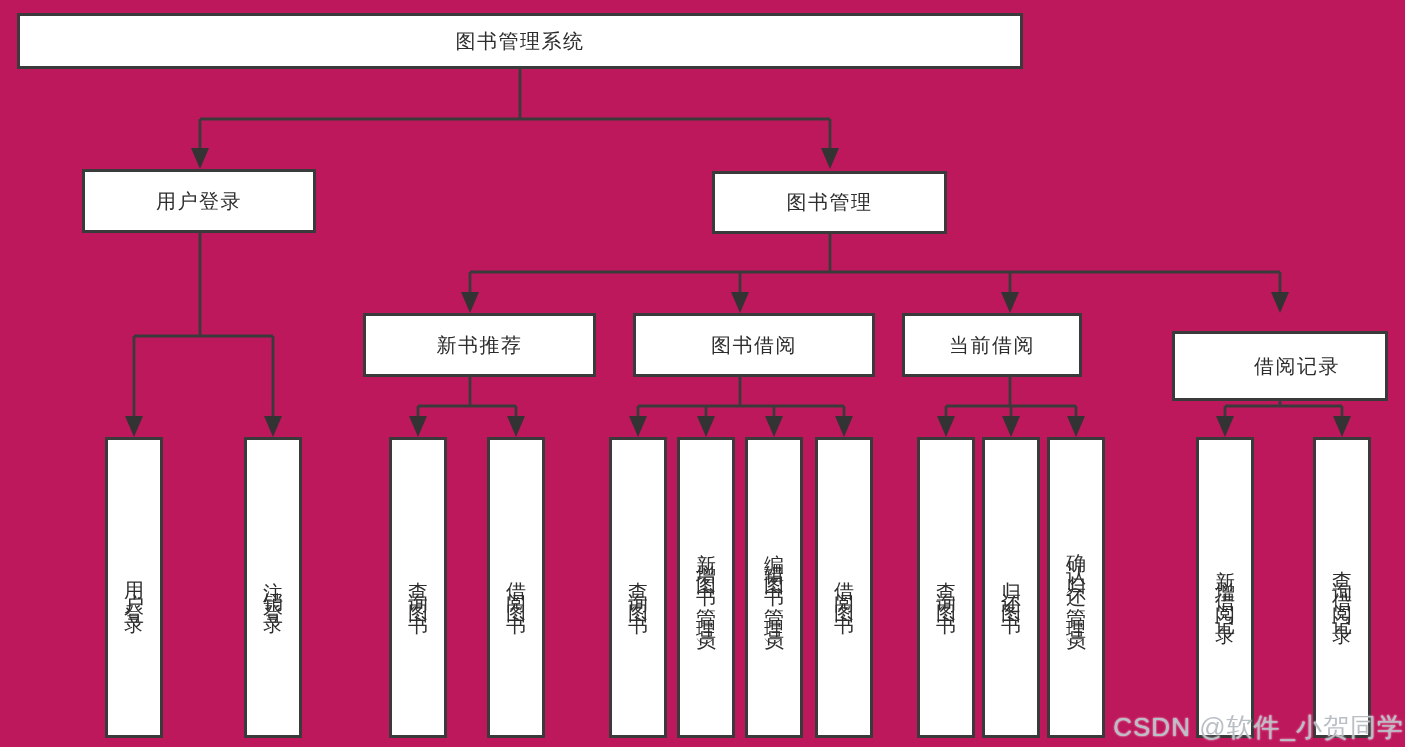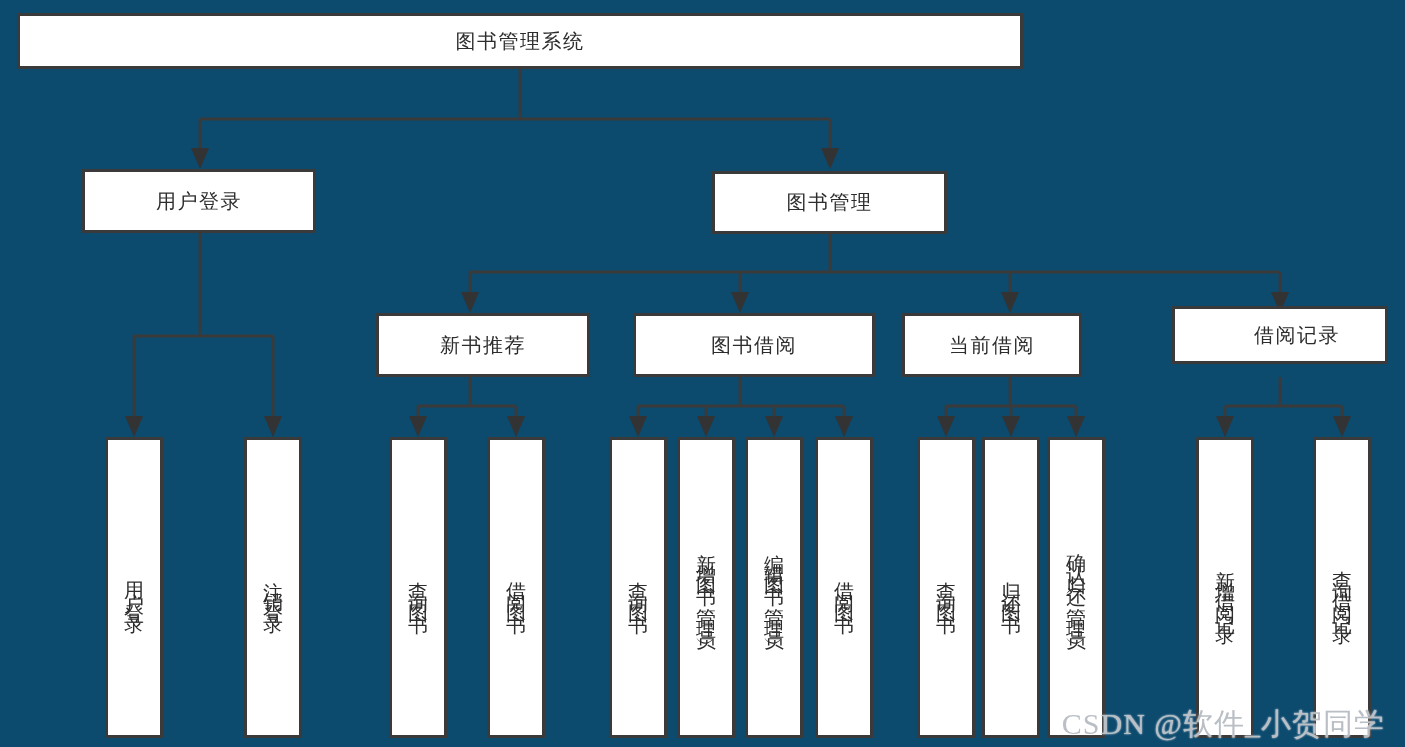--- a/index.html
+++ b/index.html
@@ -1,34 +1,34 @@
 <!DOCTYPE html>
 <html><head>
 <meta charset="utf-8">
 <style>
   html,body{margin:0;padding:0;background:#ffffff;}
   .stage{
-    position:relative;width:1405px;height:747px;background:#0c4a6e;
-    font-family:Liberation Serif, serif;overflow:hidden;text-align:center;
+    position:relative;width:1405px;height:747px;background:#be185d;
+    font-family:Liberation Sans, sans-serif;overflow:hidden;text-align:center;
   }
   .wires{position:absolute;left:0;top:0;width:1405px;height:747px;}
   .wire{fill:none;stroke:#3a3a3a;stroke-width:2.8px;}
   .arrow{fill:#333333;stroke:none;}
   .box{
     position:absolute;box-sizing:border-box;border:3px solid #3a3a3a;background:#ffffff;
     display:flex;align-items:center;justify-content:center;color:#2d2d2d;
   }
   .hbox{font-size:20px;}
   .hbox span{letter-spacing:1.5px;white-space:nowrap;}
   .leaf span{
     writing-mode:vertical-rl;
     font-size:20px;letter-spacing:11px;line-height:1.15;white-space:nowrap;
   }
   .watermark{
-    position:absolute;right:20px;bottom:2px;font-size:30px;letter-spacing:1px;
+    position:absolute;right:1px;bottom:2px;font-size:26px;letter-spacing:1px;
     color:#b9bfc5;text-shadow:0 0 2px #ffffff;z-index:5;white-space:nowrap;
   }
 </style>
 </head>
 <body>
 
 <div class="stage">
 
   <svg class="wires" width="1405" height="747" viewBox="0 0 1405 747" xmlns="http://www.w3.org/2000/svg">
     <path class="wire" d="
@@ -66,30 +66,30 @@
     <span>图书管理系统</span>
   </div>
 
   <div class="box hbox" style="left:82px;top:169px;width:234px;height:64px;">
     <span>用户登录</span>
   </div>
   <div class="box hbox" style="left:712px;top:171px;width:235px;height:63px;">
     <span>图书管理</span>
   </div>
 
-  <div class="box hbox" style="left:376px;top:313px;width:214px;height:64px;">
+  <div class="box hbox" style="left:363px;top:313px;width:233px;height:64px;">
     <span>新书推荐</span>
   </div>
   <div class="box hbox" style="left:633px;top:313px;width:242px;height:64px;">
     <span>图书借阅</span>
   </div>
   <div class="box hbox" style="left:902px;top:313px;width:180px;height:64px;">
     <span>当前借阅</span>
   </div>
-  <div class="box hbox" style="left:1172px;top:306px;width:216px;height:58px;padding-left:34px;">
+  <div class="box hbox" style="left:1172px;top:331px;width:216px;height:70px;padding-left:34px;">
     <span>借阅记录</span>
   </div>
 
   <div class="box leaf" style="left:105px;top:437px;width:58px;height:301px;">
     <span>用户登录</span>
   </div>
   <div class="box leaf" style="left:244px;top:437px;width:58px;height:301px;">
     <span>注销登录</span>
   </div>
 

